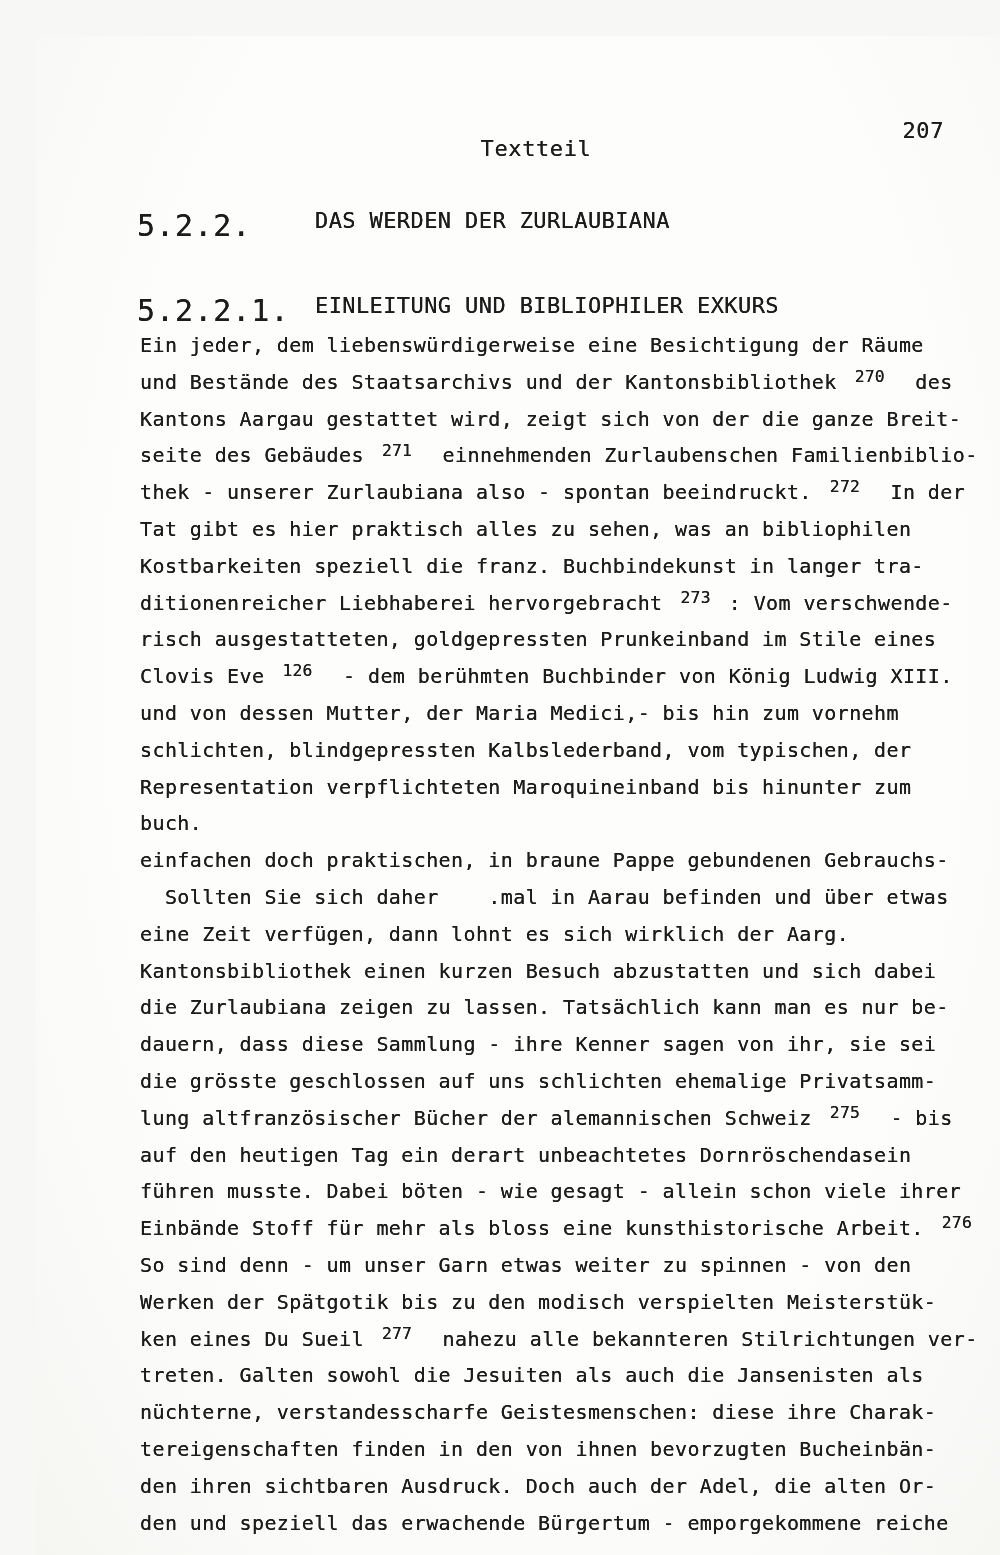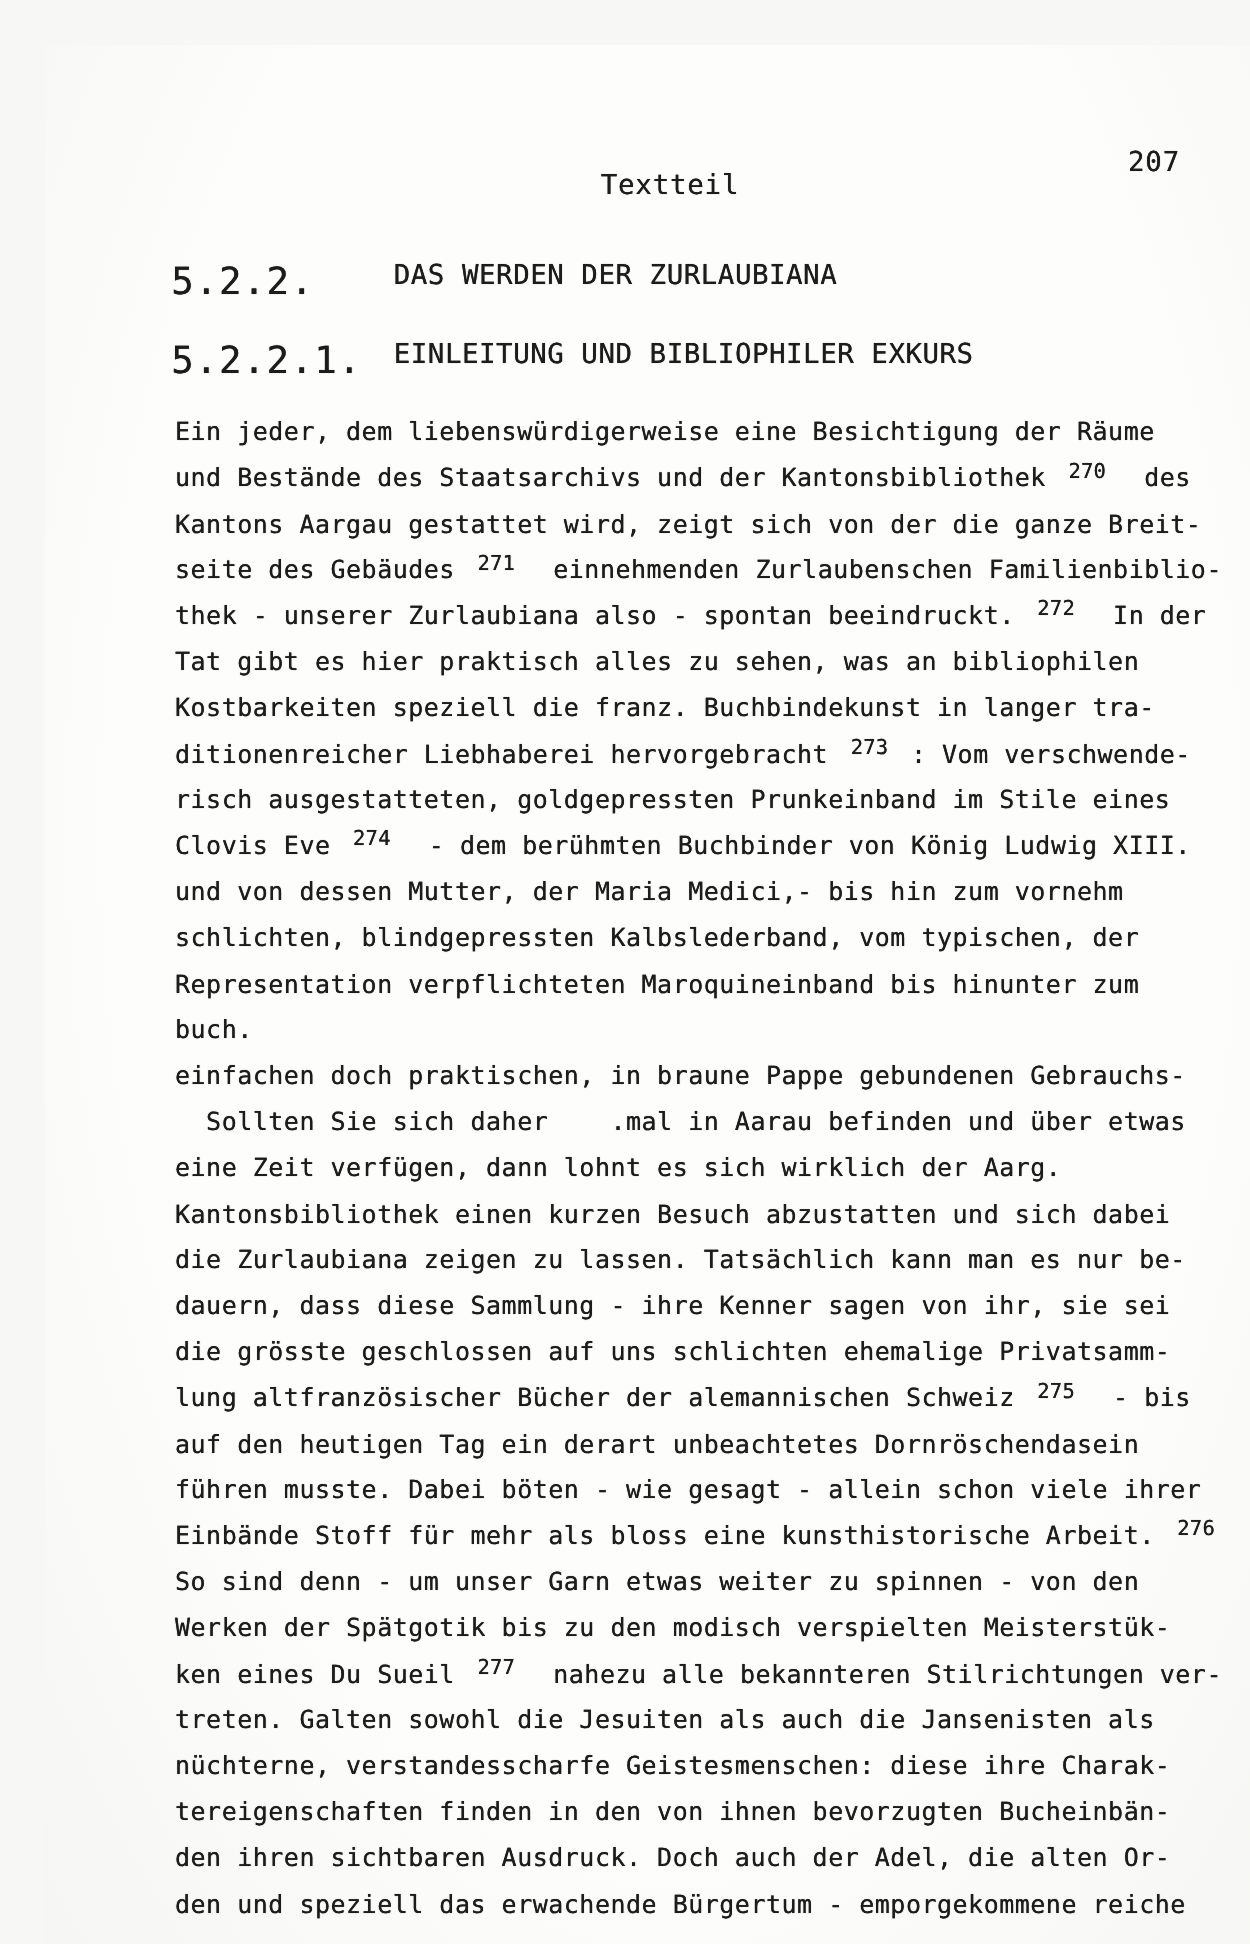--- a/index.html
+++ b/index.html
@@ -44,21 +44,21 @@
     white-space: pre;
   }
   
   .section-row {
     position: absolute;
     left: 65px;
     display: flex;
     align-items: flex-start;
   }
   .section-row.first  { top: 136px; }
-  .section-row.second { top: 199px; }
+  .section-row.second { top: 221px; }
   .section-number {
     font-size: 30px;
     letter-spacing: 1px;
     width: 178px;
     flex: 0 0 178px;
     white-space: pre;
   }
   .section-title {
     font-size: 22px;
     letter-spacing: 0.4px;
@@ -108,21 +108,21 @@
   <div class="body-text ink">
       <div class="line">Ein jeder, dem liebenswürdigerweise eine Besichtigung der Räume</div>
       <div class="line">und Bestände des Staatsarchivs und der Kantonsbibliothek<sup class="fn">270</sup> des</div>
       <div class="line">Kantons Aargau gestattet wird, zeigt sich von der die ganze Breit-</div>
       <div class="line">seite des Gebäudes<sup class="fn">271</sup> einnehmenden Zurlaubenschen Familienbiblio-</div>
       <div class="line">thek - unserer Zurlaubiana also - spontan beeindruckt.<sup class="fn">272</sup> In der</div>
       <div class="line">Tat gibt es hier praktisch alles zu sehen, was an bibliophilen</div>
       <div class="line">Kostbarkeiten speziell die franz. Buchbindekunst in langer tra-</div>
       <div class="line">ditionenreicher Liebhaberei hervorgebracht<sup class="fn">273</sup>: Vom verschwende-</div>
       <div class="line">risch ausgestatteten, goldgepressten Prunkeinband im Stile eines</div>
-      <div class="line">Clovis Eve<sup class="fn">274</sup> - dem berühmten Buchbinder von König Ludwig XIII.</div>
+      <div class="line">Clovis Eve<sup class="fn">126</sup> - dem berühmten Buchbinder von König Ludwig XIII.</div>
       <div class="line">und von dessen Mutter, der Maria Medici,- bis hin zum vornehm</div>
       <div class="line">schlichten, blindgepressten Kalbslederband, vom typischen, der</div>
       <div class="line">Representation verpflichteten Maroquineinband bis hinunter zum</div>
       <div class="line">buch.</div>
       <div class="line">einfachen doch praktischen, in braune Pappe gebundenen Gebrauchs-</div>
       <div class="line">  Sollten Sie sich daher    .mal in Aarau befinden und über etwas</div>
       <div class="line">eine Zeit verfügen, dann lohnt es sich wirklich der Aarg.</div>
       <div class="line">Kantonsbibliothek einen kurzen Besuch abzustatten und sich dabei</div>
       <div class="line">die Zurlaubiana zeigen zu lassen. Tatsächlich kann man es nur be-</div>
       <div class="line">dauern, dass diese Sammlung - ihre Kenner sagen von ihr, sie sei</div>

